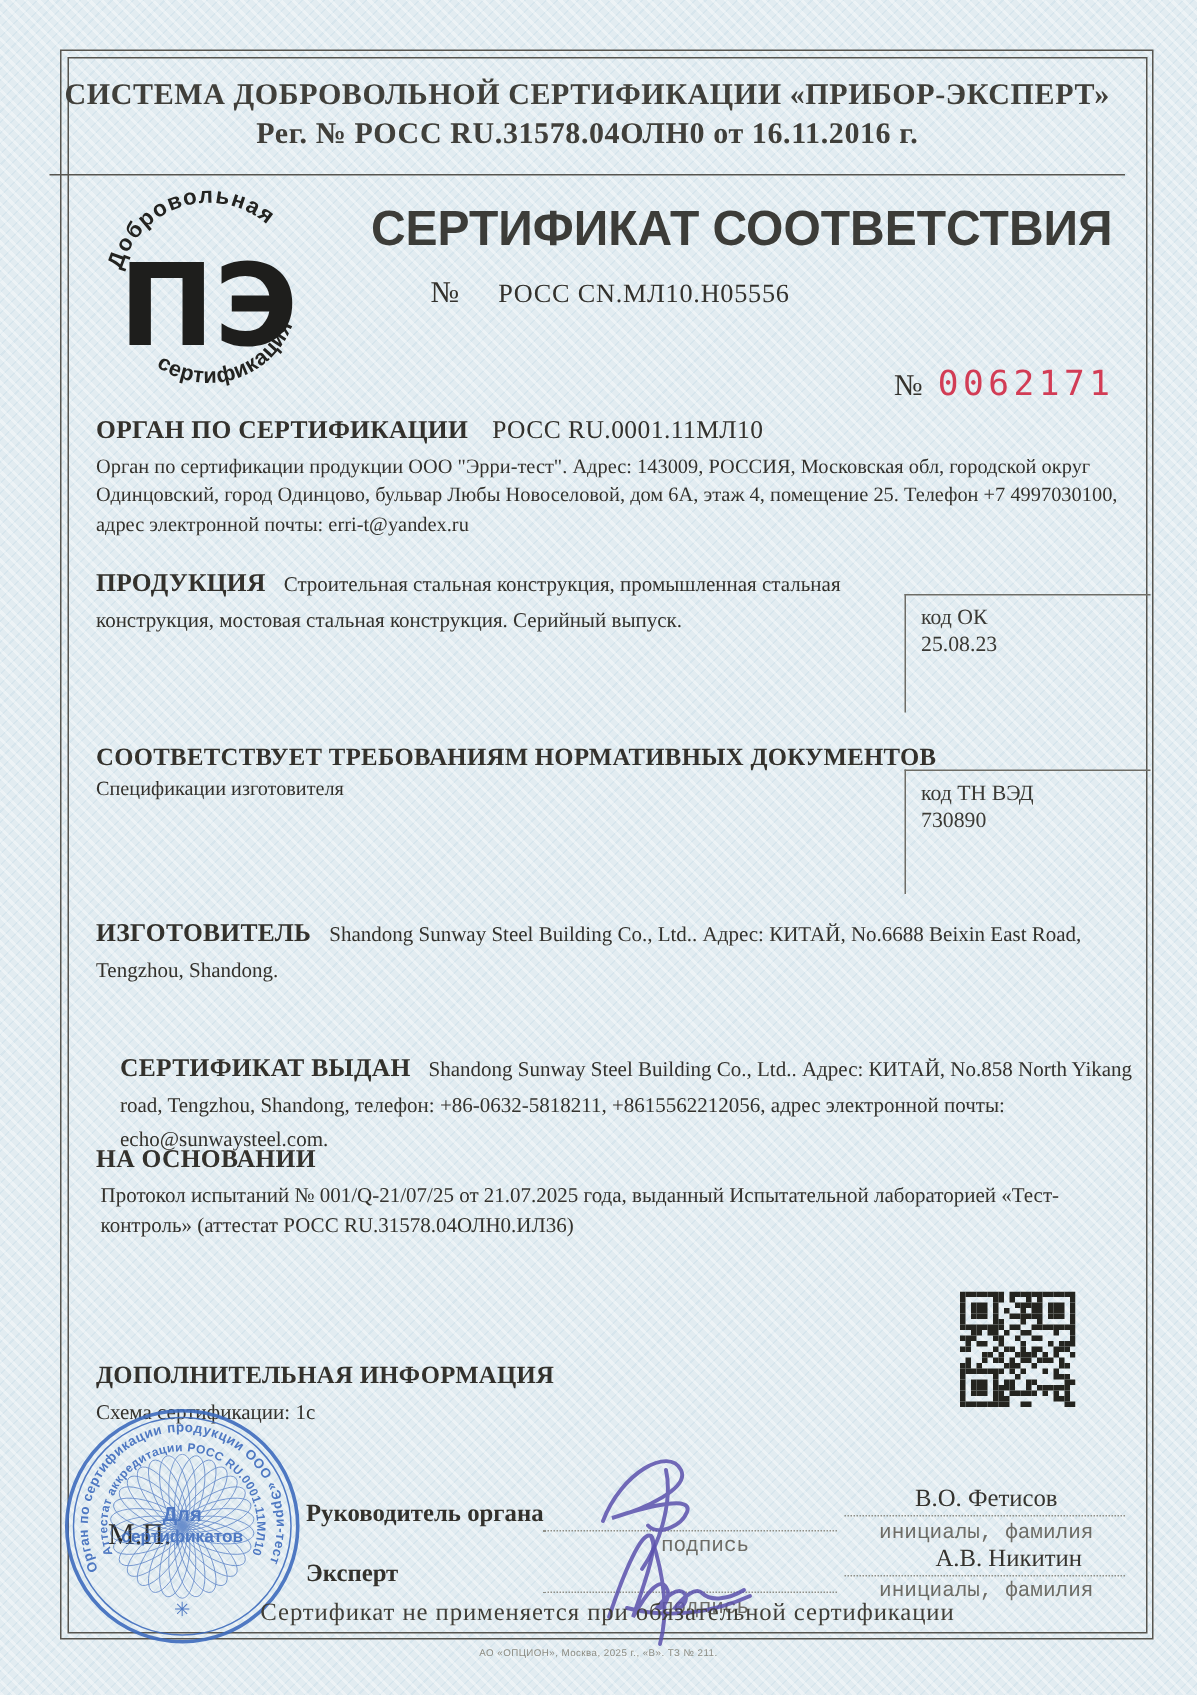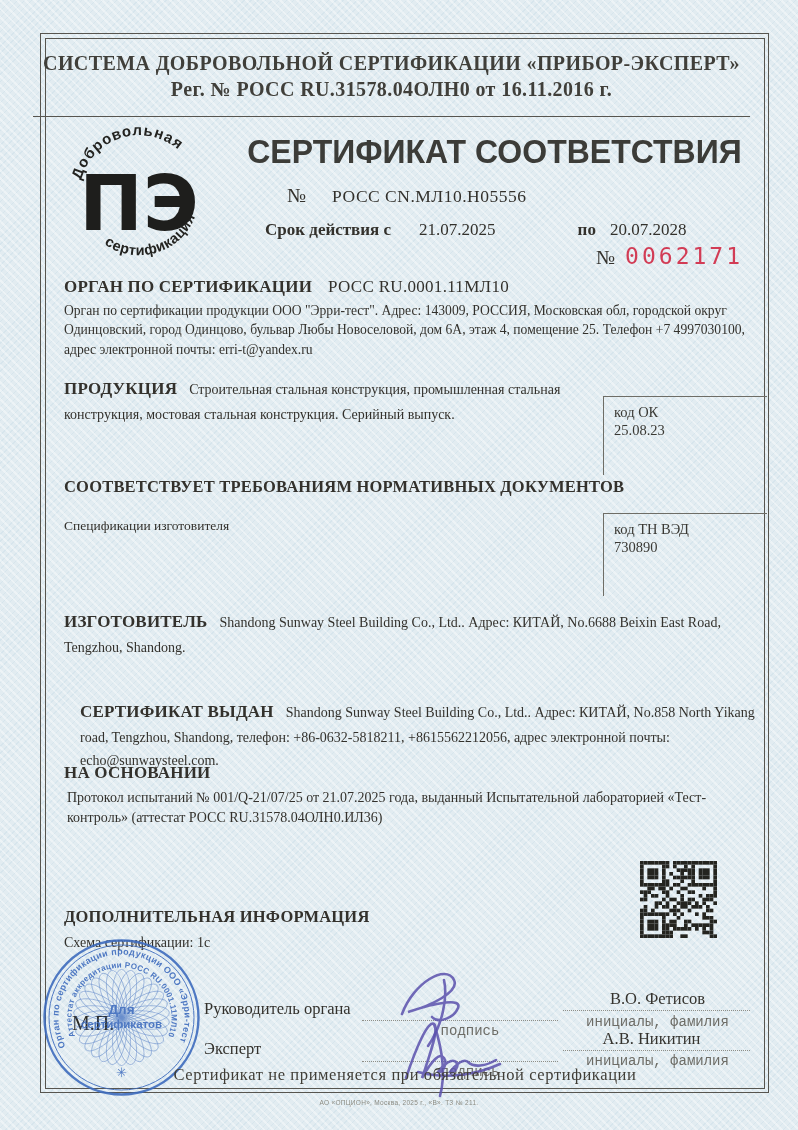--- a/index.html
+++ b/index.html
@@ -31,21 +31,21 @@
   .codebox{
     position:absolute;border-top:1.2px solid #6e6d66;border-left:1.2px solid #6e6d66;
     padding:6px 0 0 10px;font-size:14.5px;line-height:1.25;color:#3a3934;
   }
   .dotline{position:absolute;border-bottom:1.3px dotted #8f8f88;}
   .tinycap{
     position:absolute;font-family:Liberation Mono, monospace;font-size:14px;
     color:#6d6c66;text-align:center;
   }
   .signame{position:absolute;font-size:16.5px;color:#35332e;text-align:center;white-space:nowrap;}
-  .siglabel{position:absolute;font-weight:normal;font-size:16.5px;color:#33312c;white-space:nowrap;}
+  .siglabel{position:absolute;font-weight:bold;font-size:16.5px;color:#33312c;white-space:nowrap;}
   .bottom-note{
     left:105px;top:1065px;width:600px;text-align:center;font-size:16.5px;
     letter-spacing:.6px;color:#403e37;white-space:nowrap;
   }
   .fineprint{
     left:0;top:1099px;width:798px;text-align:center;
     font-family:"Liberation Sans",sans-serif;font-size:6.5px;color:#8b8b82;letter-spacing:.3px;
   }
   .rednum{
     font-family:"DejaVu Sans Mono",monospace;font-weight:normal;font-size:23px;
@@ -83,47 +83,41 @@
     <text x="83" y="113" text-anchor="middle" font-family="DejaVu Sans, sans-serif" font-size="76" font-weight="bold" fill="#1e1e1c">ПЭ</text>
   </svg>
 
   <div class="abs doc-title">СЕРТИФИКАТ СООТВЕТСТВИЯ</div>
 
   <div class="abs" style="left:287px;top:184px;white-space:nowrap;">
     <span style="font-size:20px;">№</span>
     <span style="font-size:17.5px;letter-spacing:.5px;margin-left:22px;">РОСС CN.МЛ10.Н05556</span>
   </div>
 
-  <div class="abs" style="left:265px;top:220px;white-space:nowrap;">
-    <span style="font-weight:bold;font-size:17px;">Срок действия  с</span>
-    <span style="font-size:17px;margin-left:24px;">21.07.2025</span>
-    <span style="font-weight:bold;font-size:17px;margin-left:78px;">по</span>
-    <span style="font-size:17px;margin-left:10px;">20.07.2028</span>
-  </div>
 
   <div class="abs" style="left:596px;top:243px;white-space:nowrap;">
     <span style="font-size:20px;">№</span>
     <span class="rednum" style="margin-left:6px;">0062171</span>
   </div>
 
   <div class="abs" style="left:64px;top:277px;white-space:nowrap;">
     <span class="sec-label" style="font-size:17px;">ОРГАН ПО СЕРТИФИКАЦИИ</span>
     <span style="font-size:17px;letter-spacing:.3px;">РОСС RU.0001.11МЛ10</span>
   </div>
   <div class="abs para" style="left:64px;top:301px;width:694px;">Орган по сертификации продукции ООО "Эрри-тест". Адрес: 143009, РОССИЯ, Московская обл, городской округ Одинцовский, город Одинцово, бульвар Любы Новоселовой, дом 6А, этаж 4, помещение 25. Телефон +7 4997030100, адрес электронной почты: erri-t@yandex.ru</div>
 
   <p class="abs" style="left:64px;top:377px;width:530px;margin:0;line-height:1.45;">
     <span class="sec-label" style="font-size:17px;">ПРОДУКЦИЯ</span><span class="sec-text">Строительная стальная конструкция, промышленная стальная конструкция, мостовая стальная конструкция. Серийный выпуск.</span>
   </p>
   <div class="codebox" style="left:603px;top:396px;width:153px;height:72px;">
     <div>код ОК</div>
     <div>25.08.23</div>
   </div>
 
-  <div class="abs sec-label" style="left:64px;top:477px;text-align:right;">СООТВЕТСТВУЕТ ТРЕБОВАНИЯМ НОРМАТИВНЫХ ДОКУМЕНТОВ</div>
+  <div class="abs sec-label" style="left:64px;top:495px;text-align:right;">СООТВЕТСТВУЕТ ТРЕБОВАНИЯМ НОРМАТИВНЫХ ДОКУМЕНТОВ</div>
   <div class="abs" style="left:64px;top:518px;font-size:13.5px;">Спецификации изготовителя</div>
   <div class="codebox" style="left:603px;top:513px;width:153px;height:76px;">
     <div>код ТН ВЭД</div>
     <div>730890</div>
   </div>
 
   <p class="abs" style="left:64px;top:610px;width:700px;margin:0;line-height:1.45;">
     <span class="sec-label" style="font-size:17px;">ИЗГОТОВИТЕЛЬ</span><span class="sec-text">Shandong Sunway Steel Building Co., Ltd.. Адрес: КИТАЙ, No.6688 Beixin East Road, Tengzhou, Shandong.</span>
   </p>
 
@@ -434,21 +428,21 @@
   <div class="siglabel" style="left:204px;top:999px;">Руководитель органа</div>
   <div class="dotline" style="left:362px;top:999px;width:196px;height:21px;"></div>
   <div class="tinycap" style="left:425px;top:1023px;width:90px;">подпись</div>
   <div class="signame" style="left:565px;top:989px;width:185px;">В.О. Фетисов</div>
   <div class="dotline" style="left:563px;top:988px;width:187px;height:22px;"></div>
   <div class="tinycap" style="left:565px;top:1014px;width:185px;">инициалы, фамилия</div>
 
   <div class="siglabel" style="left:204px;top:1039px;">Эксперт</div>
   <div class="dotline" style="left:362px;top:1040px;width:196px;height:21px;"></div>
   <div class="tinycap" style="left:425px;top:1064px;width:90px;">подпись</div>
-  <div class="signame" style="left:559px;top:1029px;width:185px;">А.В. Никитин</div>
+  <div class="signame" style="left:580px;top:1029px;width:185px;">А.В. Никитин</div>
   <div class="dotline" style="left:563px;top:1028px;width:187px;height:22px;"></div>
   <div class="tinycap" style="left:565px;top:1053px;width:185px;">инициалы, фамилия</div>
 
   <svg class="sig-svg" style="left:388px;top:962px;" width="100" height="92" viewBox="0 0 100 92">
     <path d="M 14 52 C 26 20, 58 2, 66 18 C 72 30, 42 44, 20 50 C 50 40, 74 36, 70 46 C 66 56, 50 62, 44 55"></path>
     <path d="M 56 18 C 60 36, 54 64, 40 84"></path>
   </svg>
   <svg class="sig-svg" style="left:388px;top:1008px;" width="130" height="94" viewBox="0 0 130 94">
     <path d="M 18 70 C 28 40, 40 12, 46 16 C 52 20, 40 52, 34 70 C 44 52, 52 44, 56 50 C 60 56, 54 66, 50 64 C 56 56, 64 50, 68 54 C 72 58, 66 66, 62 64 C 68 56, 76 50, 80 54 C 86 60, 98 58, 108 52"></path>
     <path d="M 30 64 C 60 72, 90 66, 112 56"></path>

